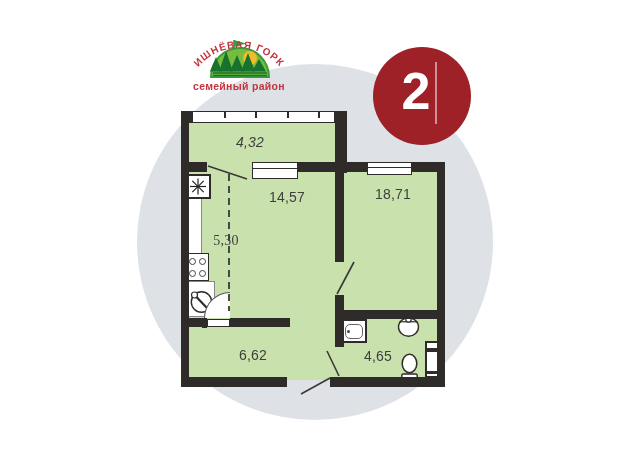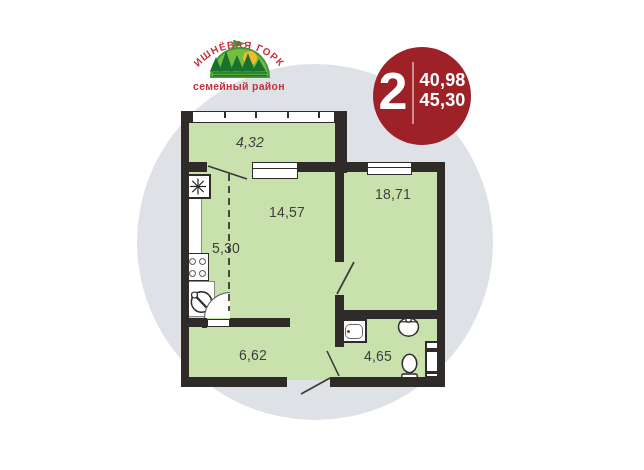--- a/index.html
+++ b/index.html
@@ -125,23 +125,23 @@
 
     <svg class="lineSvg" width="644" height="470" viewBox="0 0 644 470">
       <line x1="229" y1="174" x2="229" y2="311" stroke="#3a3936" stroke-width="1.8" stroke-dasharray="7 5"></line>
       <line x1="208" y1="166" x2="247" y2="179" stroke="#3a3936" stroke-width="1.6"></line>
       <line x1="354" y1="262" x2="337" y2="294" stroke="#3a3936" stroke-width="1.6"></line>
       <line x1="327" y1="351" x2="339" y2="376" stroke="#3a3936" stroke-width="1.6"></line>
       <line x1="330" y1="378" x2="301" y2="394" stroke="#3a3936" stroke-width="1.6"></line>
     </svg>
 
     <div class="arealabel" style="left:220px;top:134px;font-style:italic;">4,32</div>
-    <div class="arealabel" style="left:257px;top:204px;">14,57</div>
+    <div class="arealabel" style="left:257px;top:189px;">14,57</div>
     <div class="arealabel" style="left:363px;top:186px;">18,71</div>
-    <div class="arealabel" style="left:196px;top:240px;">5,30</div>
+    <div class="arealabel" style="left:196px;top:233px;font-family:Liberation Serif, serif;">5,30</div>
     <div class="arealabel" style="left:223px;top:347px;">6,62</div>
     <div class="arealabel" style="left:348px;top:348px;">4,65</div>
   </div>
 
   <svg class="abs" style="left:182px;top:34px;" width="118" height="62" viewBox="0 0 118 62">
     <defs>
       <path id="logoArc" d="M 14,36 A 53,53 0 0 1 100,36" fill="none"></path>
     </defs>
 
     <g>
@@ -168,20 +168,16 @@
       <textPath href="#logoArc" startOffset="50%" text-anchor="middle">ВИШНЁВАЯ ГОРКА</textPath>
     </text>
 
     <text x="57" y="56" text-anchor="middle" font-size="10.5" font-weight="600" fill="#c4343e" letter-spacing="0.3" font-family="Liberation Sans, sans-serif">семейный район</text>
   </svg>
 
   <div id="badge">
     <div class="inner">
       <div class="num">2</div>
       <div class="divider"></div>
-      <div class="areas">
-        <div>40,98</div>
-        <div>45,30</div>
-      </div>
     </div>
   </div>
 
 </div>
 
 </body></html>

